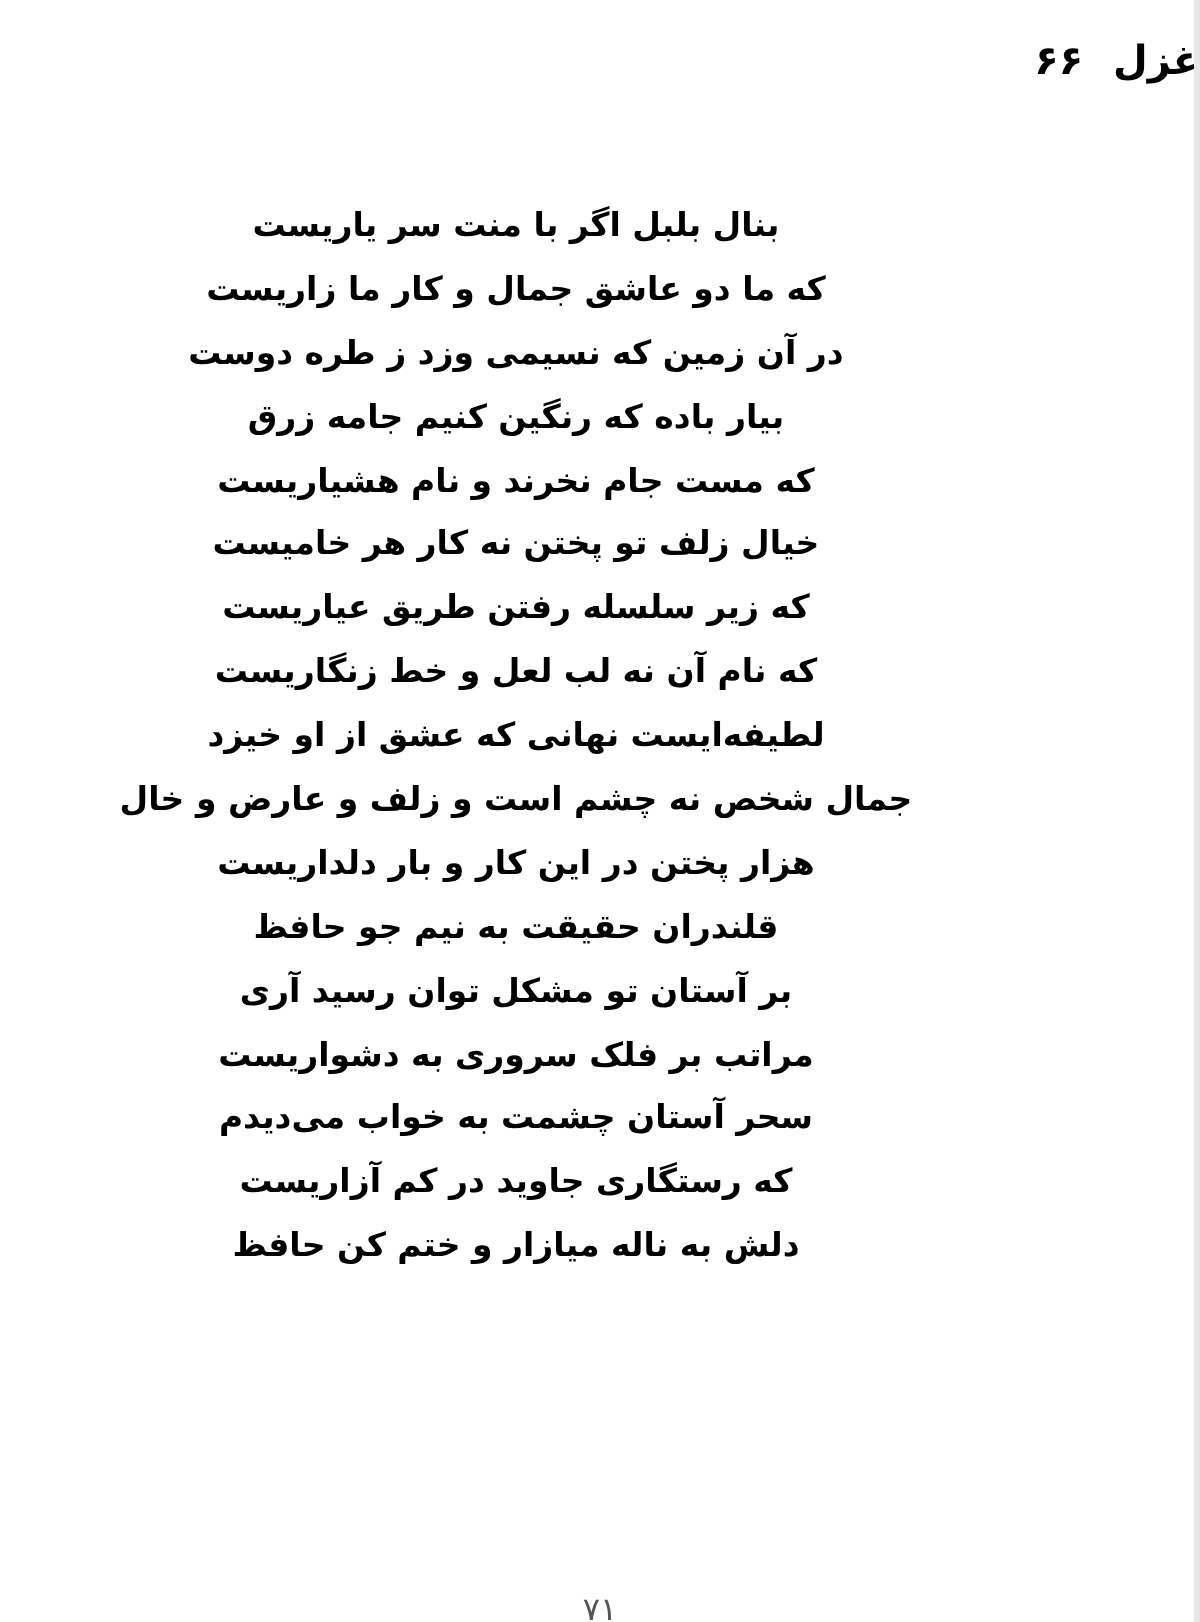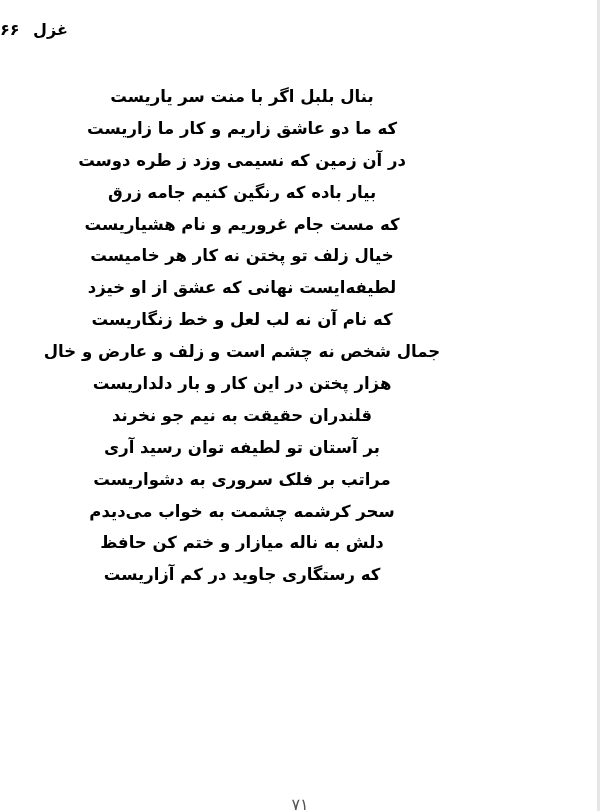--- a/index.html
+++ b/index.html
@@ -29,34 +29,34 @@
       top: 0;
       width: 3px;
       height: 811px;
       background: #e6e6e6;
     }
     .title {
       position: absolute;
       left: 0;
       width: 600px;
       top: 16px;
-      text-align: left;
+      text-align: right;
       direction: rtl;
       font-weight: bold;
-      font-size: 16px;
+      font-size: 20px;
       line-height: 28px;
       word-spacing: 8px;
     }
     .poem {
       position: absolute;
       left: 0;
       top: 81px;
       width: 484px;
       direction: rtl;
-      margin: 0;
+      margin: 16px;
       padding: 0;
       list-style: none;
     }
     .verse {
       height: 31.9px;
       line-height: 31.9px;
       text-align: center;
       font-weight: bold;
       font-size: 16.5px;
       white-space: nowrap;
@@ -74,32 +74,33 @@
     }
   </style>
 </head>
 <body>
 
 <div class="page">
   <div class="title">غزل  ۶۶</div>
 
   <ol class="poem">
     <li class="verse">بنال بلبل اگر با منت سر یاریست</li>
-    <li class="verse">که ما دو عاشق زاریم و کار ما زاریست</li>
+    <li class="verse">که ما دو عاشق جمال و کار ما زاریست</li>
     <li class="verse">در آن زمین که نسیمی وزد ز طره دوست</li>
     <li class="verse">بیار باده که رنگین کنیم جامه زرق</li>
-    <li class="verse">که مست جام غروریم و نام هشیاریست</li>
+    <li class="verse">که مست جام نخرند و نام هشیاریست</li>
     <li class="verse">خیال زلف تو پختن نه کار هر خامیست</li>
+    <li class="verse">که زیر سلسله رفتن طریق عیاریست</li>
+    <li class="verse">که نام آن نه لب لعل و خط زنگاریست</li>
     <li class="verse">لطیفه‌ایست نهانی که عشق از او خیزد</li>
-    <li class="verse">که نام آن نه لب لعل و خط زنگاریست</li>
     <li class="verse">جمال شخص نه چشم است و زلف و عارض و خال</li>
     <li class="verse">هزار پختن در این کار و بار دلداریست</li>
-    <li class="verse">قلندران حقیقت به نیم جو نخرند</li>
-    <li class="verse">بر آستان تو لطیفه توان رسید آری</li>
+    <li class="verse">قلندران حقیقت به نیم جو حافظ</li>
+    <li class="verse">بر آستان تو مشکل توان رسید آری</li>
     <li class="verse">مراتب بر فلک سروری به دشواریست</li>
-    <li class="verse">سحر کرشمه چشمت به خواب می‌دیدم</li>
+    <li class="verse">سحر آستان چشمت به خواب می‌دیدم</li>
+    <li class="verse">که رستگاری جاوید در کم آزاریست</li>
     <li class="verse">دلش به ناله میازار و ختم کن حافظ</li>
-    <li class="verse">که رستگاری جاوید در کم آزاریست</li>
   </ol>
 
   <div class="page-number">۷۱</div>
 </div>
 <div class="page-edge"></div>
 
 </body></html>

